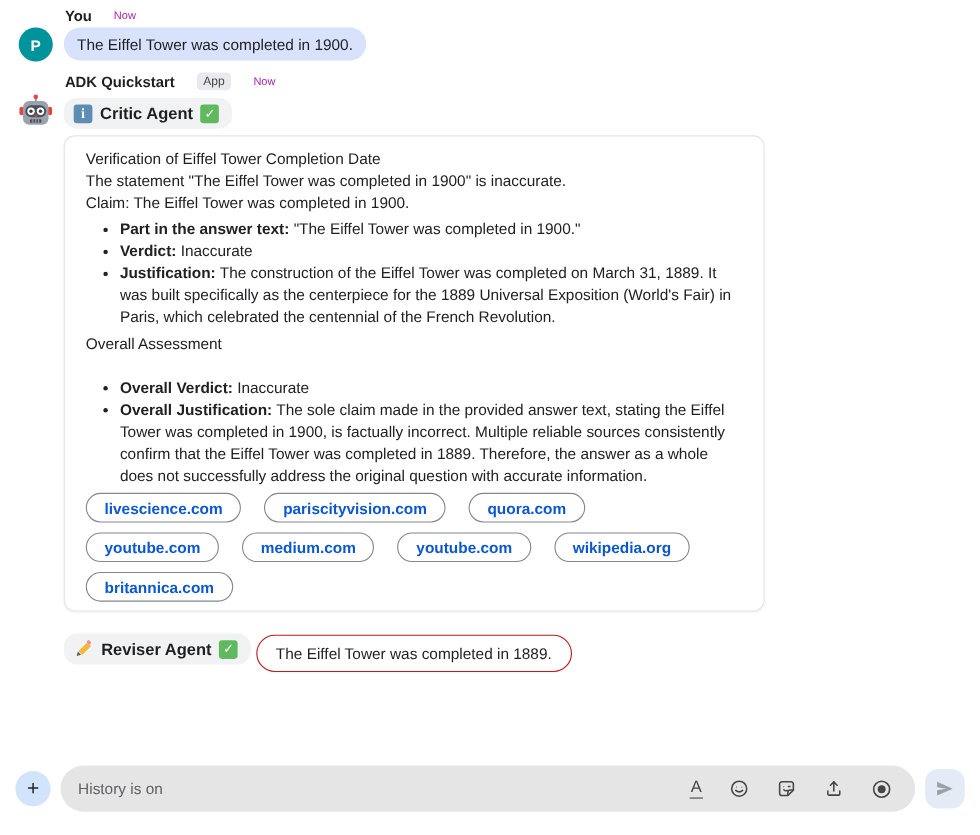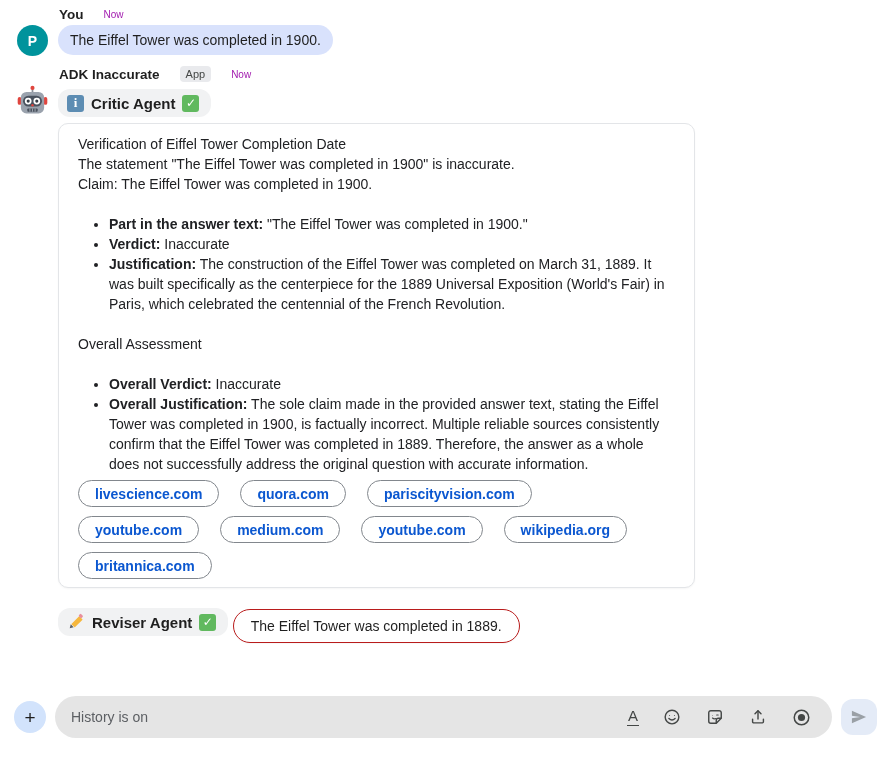--- a/index.html
+++ b/index.html
@@ -30,21 +30,21 @@
     background:#f1f2f3; border-radius:12px; padding:0 12px 0 9px; margin-top:4px; }
   .agent-label { font-size:15px; font-weight:700; color:#1f1f1f; }
   .ico-sq { width:17px; height:17px; border-radius:3px; display:flex; align-items:center; justify-content:center;
     color:#fff; font-weight:700; flex:0 0 auto; }
   .info-sq { background:#5d8db3; font-family:"Liberation Serif","DejaVu Serif",serif; font-size:13px; }
   .check-sq { background:#61b95f; font-size:12px; }
 
   .card { width:637px; background:#fff; border:1px solid #e3e5e8; border-radius:10px;
     margin-top:6px; padding:10px 20px 8px 19px; box-shadow:0 1px 2px rgba(0,0,0,0.04); }
   .card .line, .card .sect { font-size:14px; line-height:20px; color:#202124; }
-  .card ul { margin:20px 0; padding-left:31px; }
+  .card ul { margin:4px 0; padding-left:31px; }
   .card ul.second { margin:20px 0 6px; }
   .card li { font-size:14px; line-height:20px; color:#202124; }
   .card li strong { font-weight:700; }
 
   .chips-row { display:flex; gap:21px; margin-top:9px; }
   .chips-row.first { margin-top:6px; }
   .chip { height:27px; display:inline-flex; align-items:center; background:#fff; border:1px solid #82878d;
     border-radius:14px; padding:0 16px; font-family:inherit; font-size:14px; font-weight:600;
     color:#0b57d0; cursor:pointer; }
 
@@ -102,21 +102,21 @@
             <circle cx="18" cy="23.6" r="1.4" fill="#e0453e"></circle>
             <rect x="12" y="27.2" width="12" height="3.8" rx="1" fill="#4a525e"></rect>
             <rect x="14.4" y="27.2" width="1.2" height="3.8" fill="#9aa2ad"></rect>
             <rect x="17.4" y="27.2" width="1.2" height="3.8" fill="#9aa2ad"></rect>
             <rect x="20.4" y="27.2" width="1.2" height="3.8" fill="#9aa2ad"></rect>
           </svg>
         </div>
       </div>
       <div class="content-col">
         <div class="msg-header">
-          <span class="sender">ADK Inaccurate</span>
+          <span class="sender">ADK Quickstart</span>
           <span class="app-badge">App</span>
           <span class="time">Now</span>
         </div>
 
         
         <div class="agent-pill">
           <span class="ico-sq info-sq">i</span>
           <span class="agent-label">Critic Agent</span>
           <span class="ico-sq check-sq">✓</span>
         </div>
@@ -135,22 +135,22 @@
 
           <div class="sect">Overall Assessment</div>
 
           <ul class="second">
             <li><strong>Overall Verdict:</strong><span> Inaccurate</span></li>
             <li><strong>Overall Justification:</strong><span> The sole claim made in the provided answer text, stating the Eiffel Tower was completed in 1900, is factually incorrect. Multiple reliable sources consistently confirm that the Eiffel Tower was completed in 1889. Therefore, the answer as a whole does not successfully address the original question with accurate information.</span></li>
           </ul>
 
           <div class="chips-row first">
             <button class="chip">livescience.com</button>
+            <button class="chip">pariscityvision.com</button>
             <button class="chip">quora.com</button>
-            <button class="chip">pariscityvision.com</button>
           </div>
           <div class="chips-row">
             <button class="chip">youtube.com</button>
             <button class="chip">medium.com</button>
             <button class="chip">youtube.com</button>
             <button class="chip">wikipedia.org</button>
           </div>
           <div class="chips-row">
             <button class="chip">britannica.com</button>
           </div>

